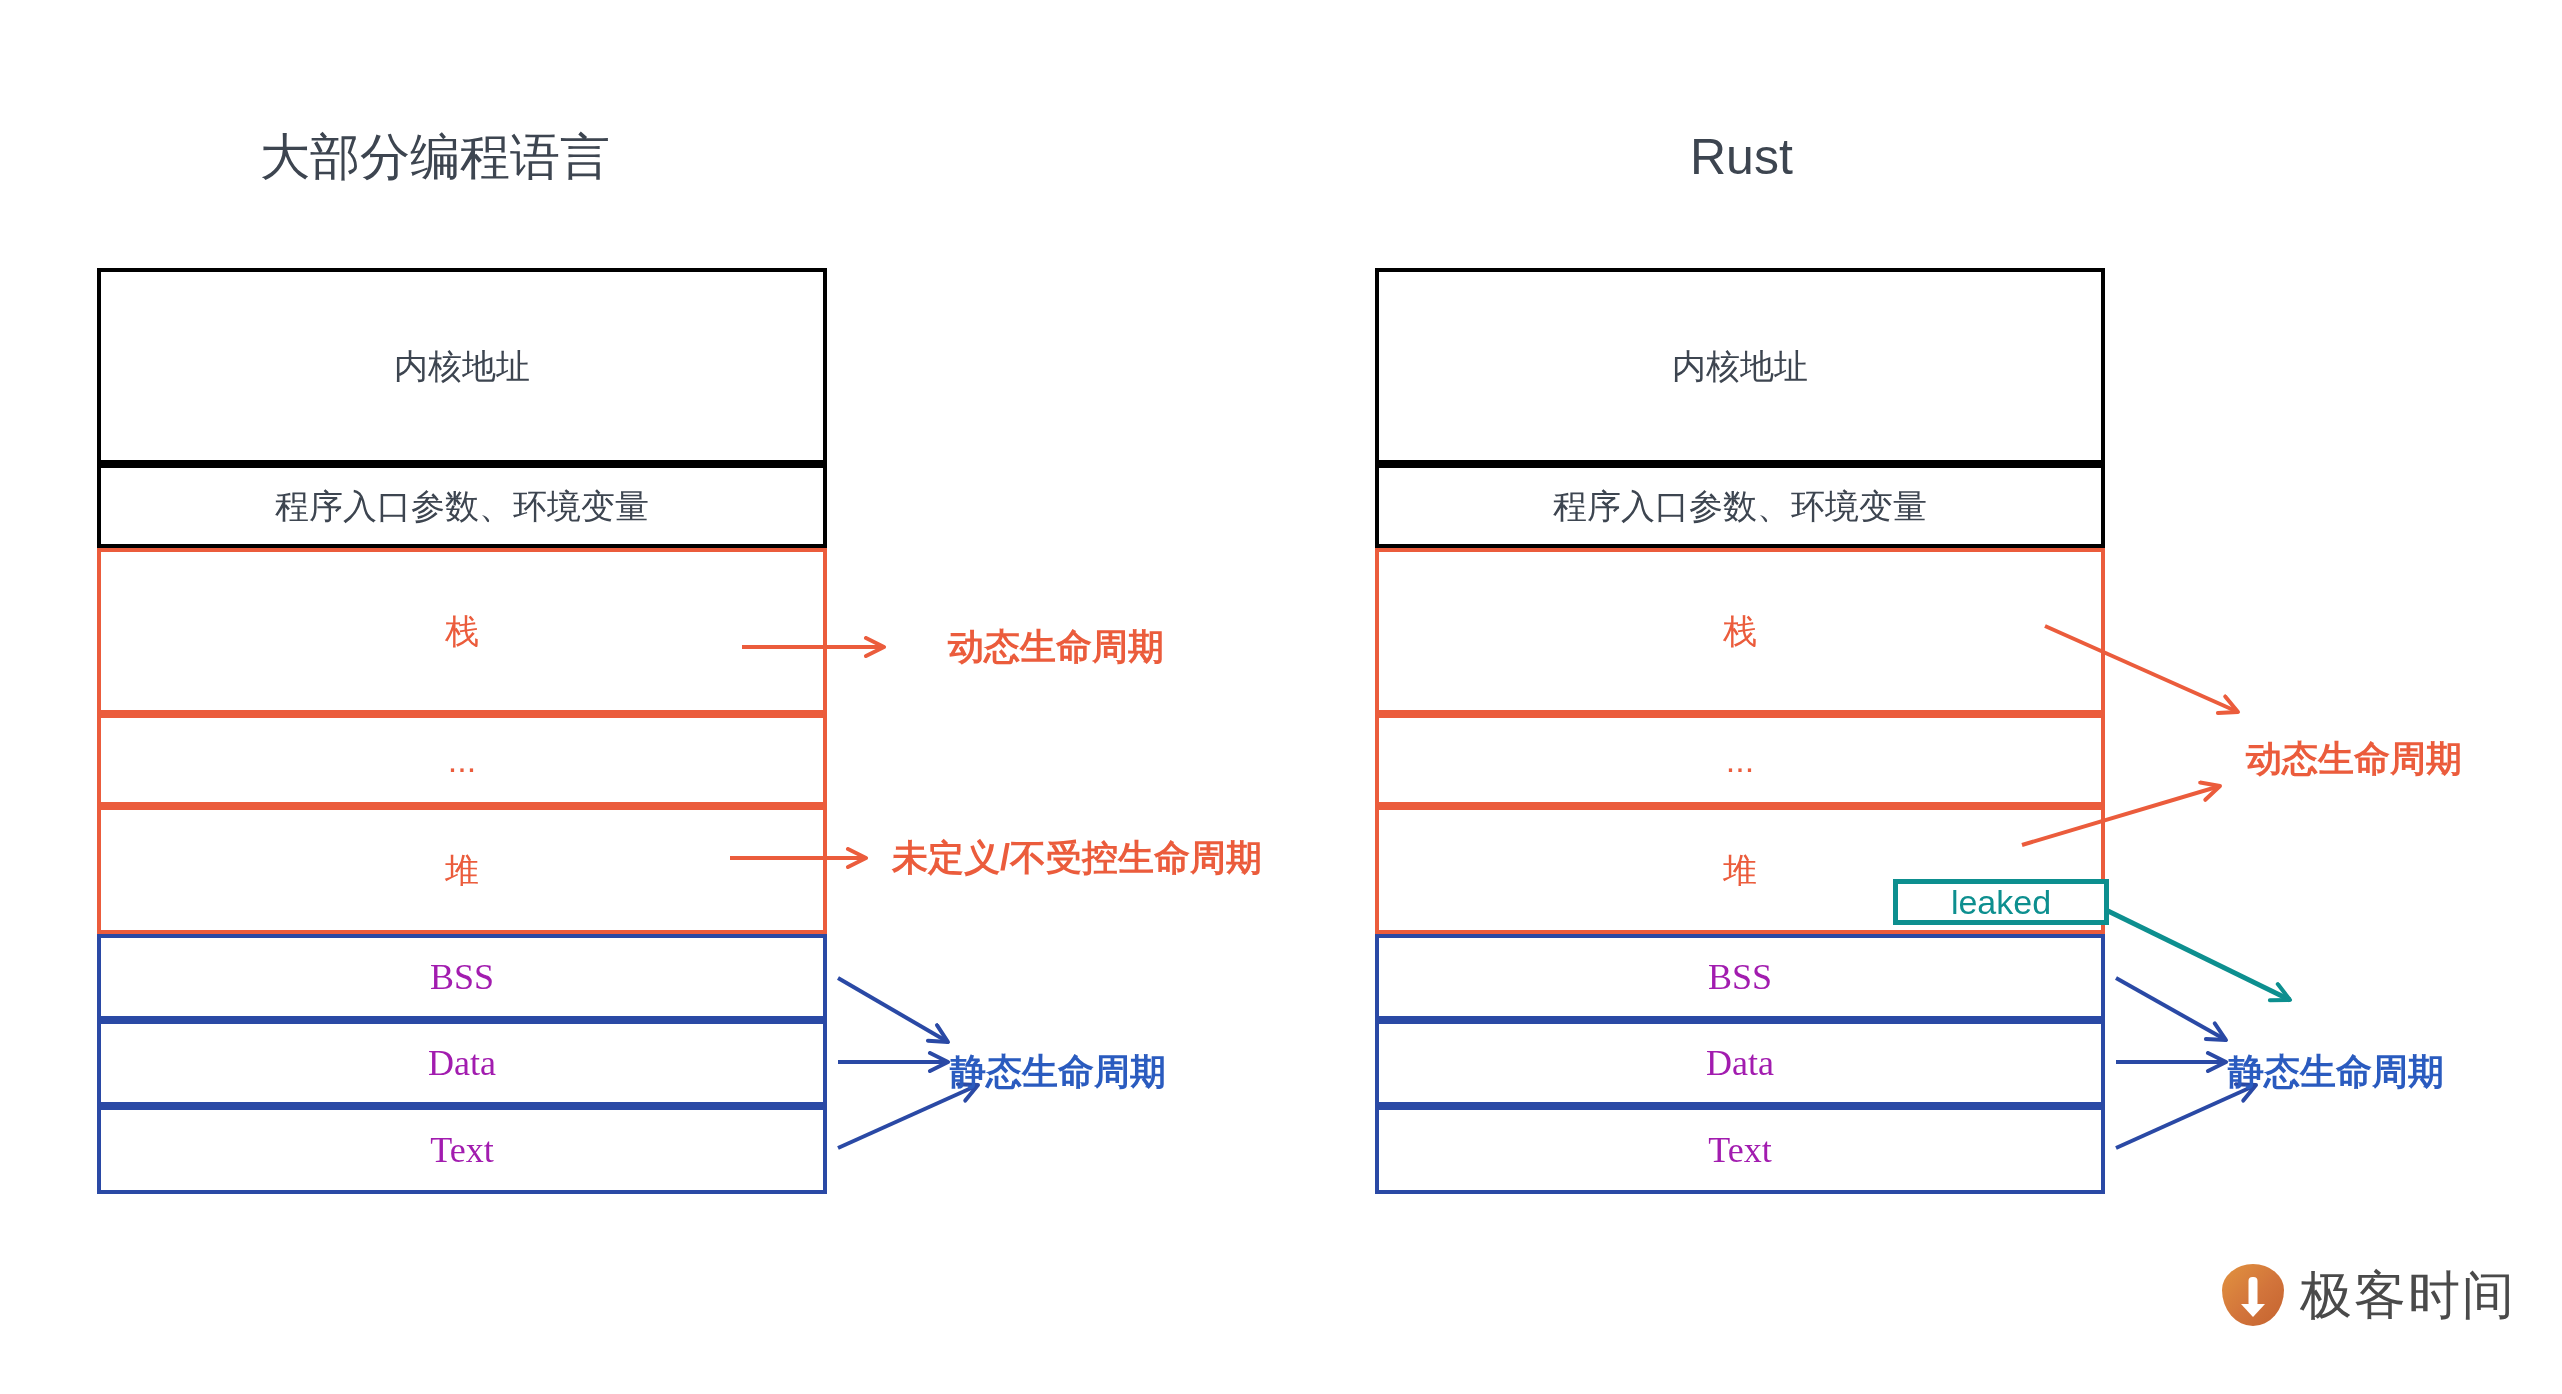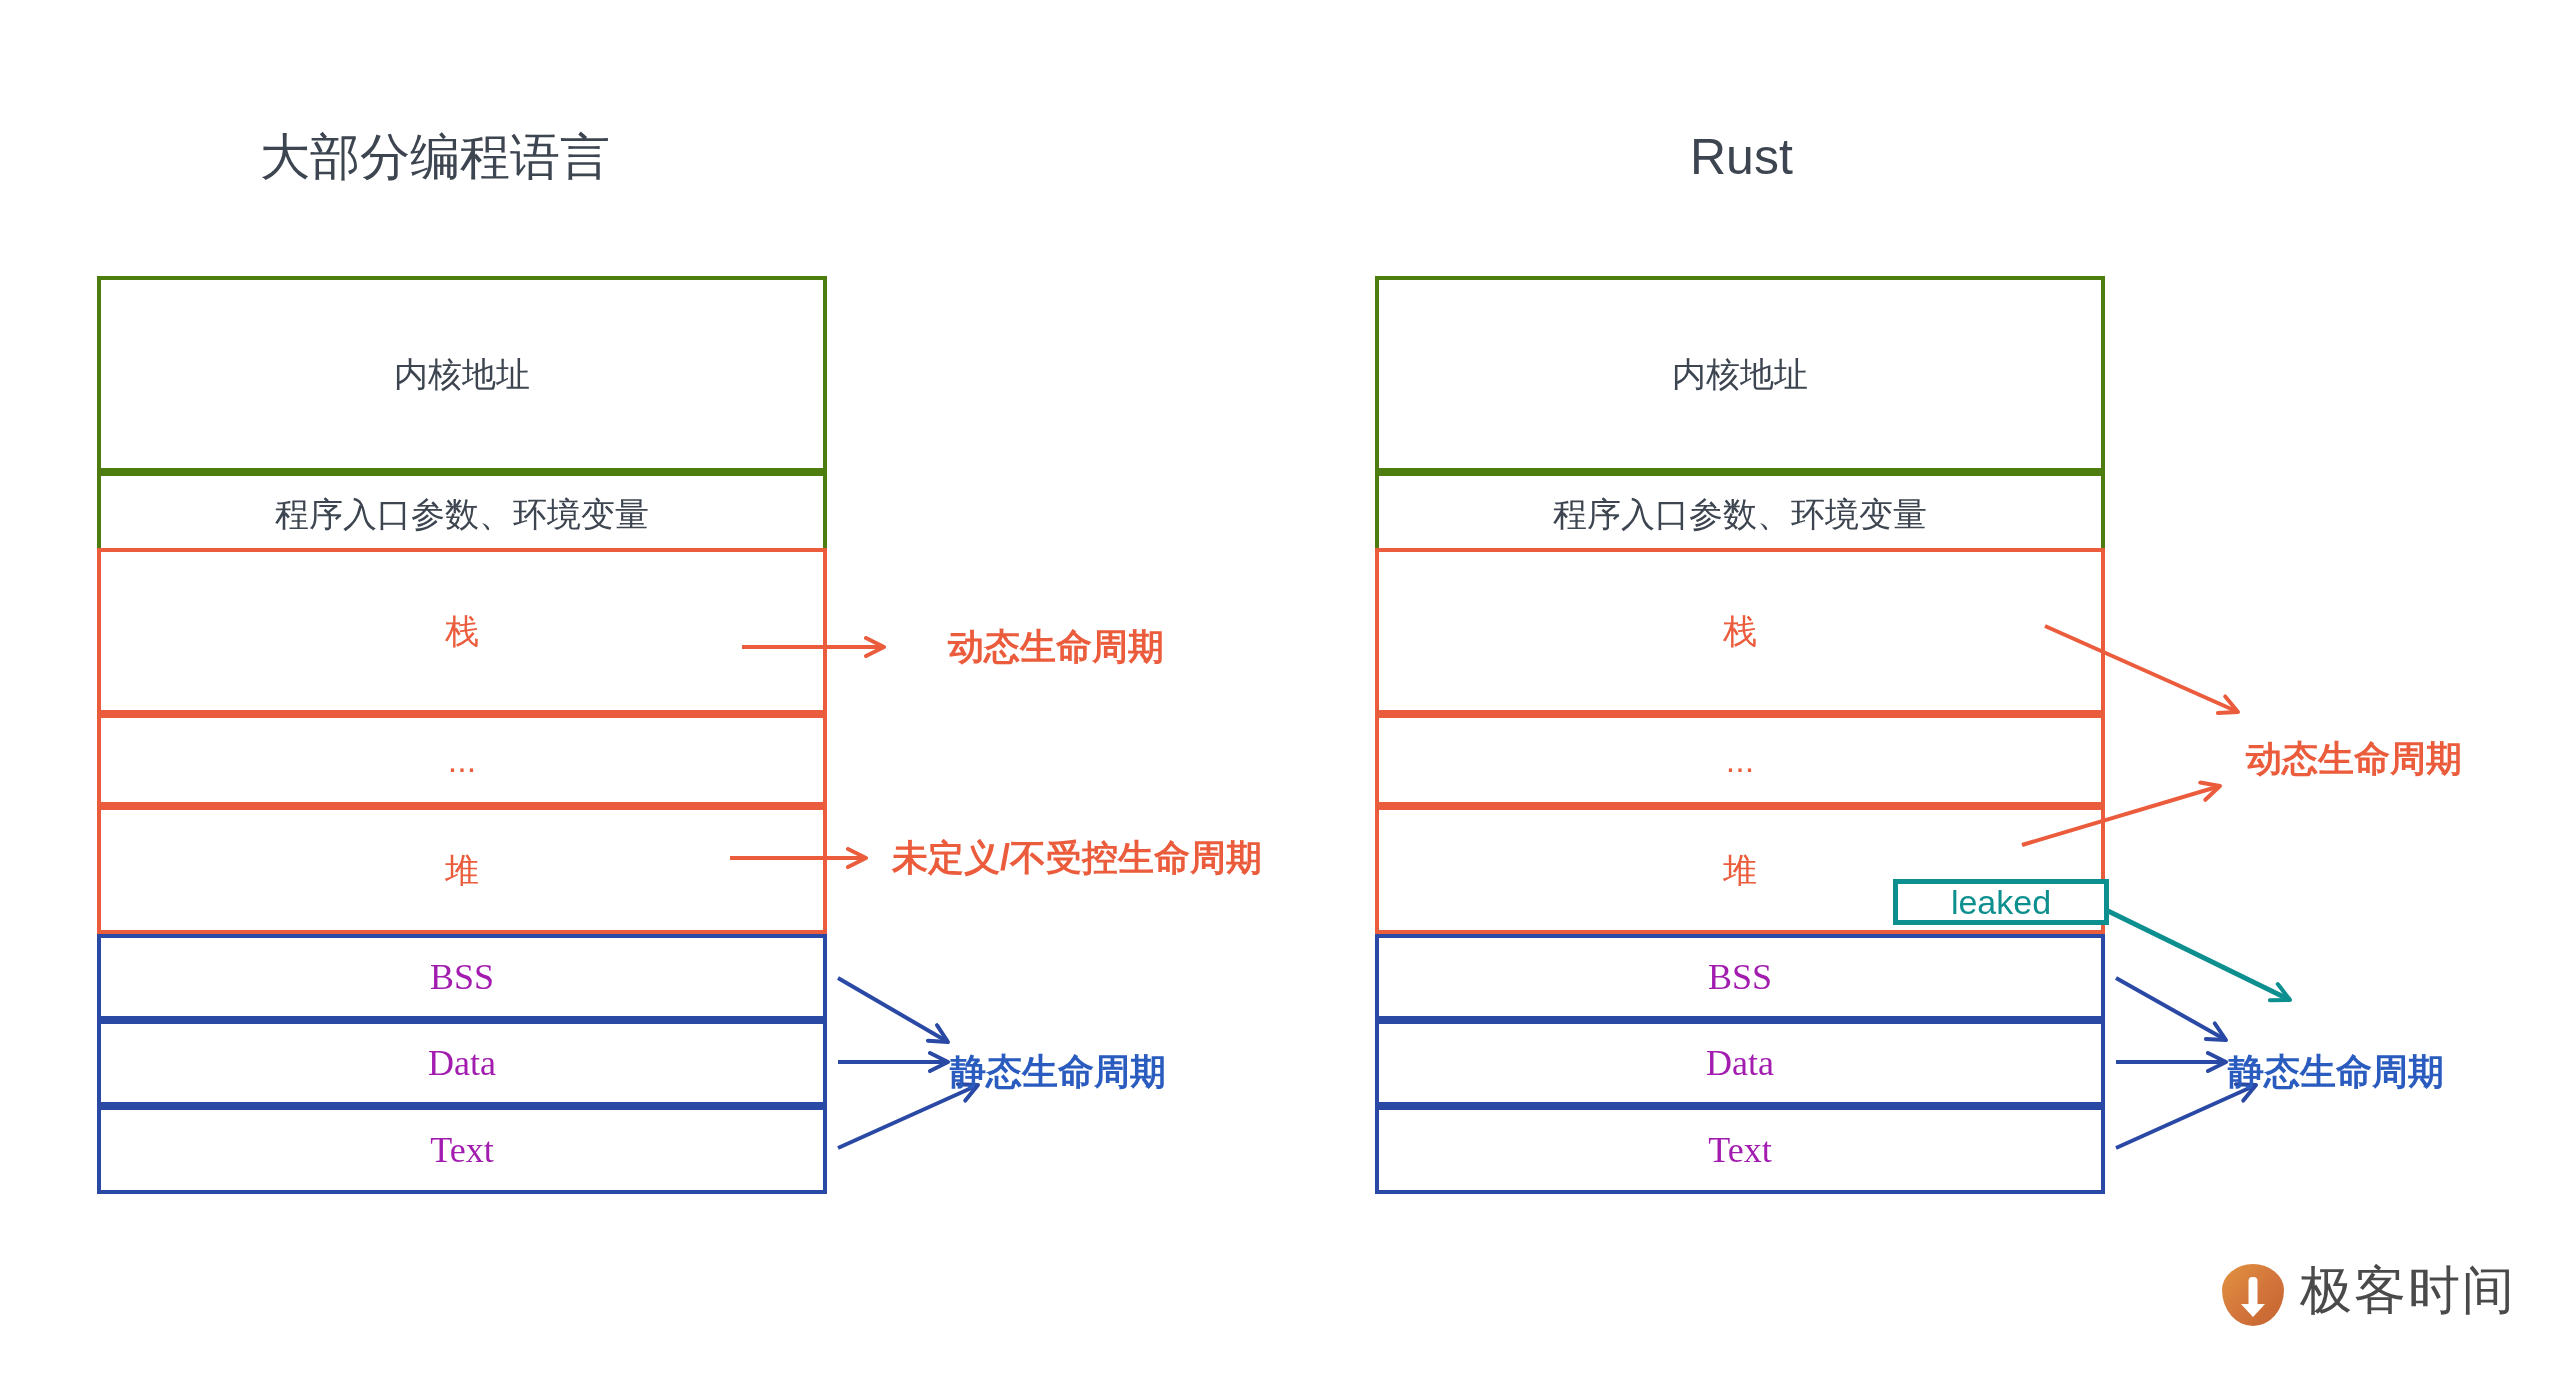--- a/index.html
+++ b/index.html
@@ -45,21 +45,21 @@
   .seg {
     position: absolute;
     box-sizing: border-box;
     display: flex;
     align-items: center;
     justify-content: center;
     background: #ffffff;
     white-space: nowrap;
   }
   .seg span { line-height: 1; }
-  .seg.dark   { border: 4px solid #4d7c0f; margin-top: 8px; }
+  .seg.dark   { border: 4px solid #000000; }
   .seg.red    { border: 4px solid #eb5c3c; }
   .seg.blue   { border: 4px solid #2a49a5; }
   .seg.dark  span { color: #3d4550; font-size: 34px; }
   .seg.red   span { color: #eb5c3c; font-size: 34px; }
   .seg.blue  span { color: #a21caf; font-size: 36px; font-family: Liberation Serif, serif; }
 
   
   .anno {
     position: absolute;
     white-space: nowrap;
@@ -86,21 +86,21 @@
     font-size: 34px;
     line-height: 1;
   }
 
   
   #logo {
     position: absolute;
     left: 2222px;
     top: 1264px;
     display: flex;
-    align-items: flex-start;
+    align-items: center;
     gap: 16px;
   }
   #logo-mark {
     width: 62px;
     height: 62px;
     border-radius: 50% 50% 50% 50% / 42% 42% 58% 58%;
     background: linear-gradient(135deg, #e2933f 0%, #d2743b 55%, #c4632f 100%);
     position: relative;
   }
   #logo-mark::before {

